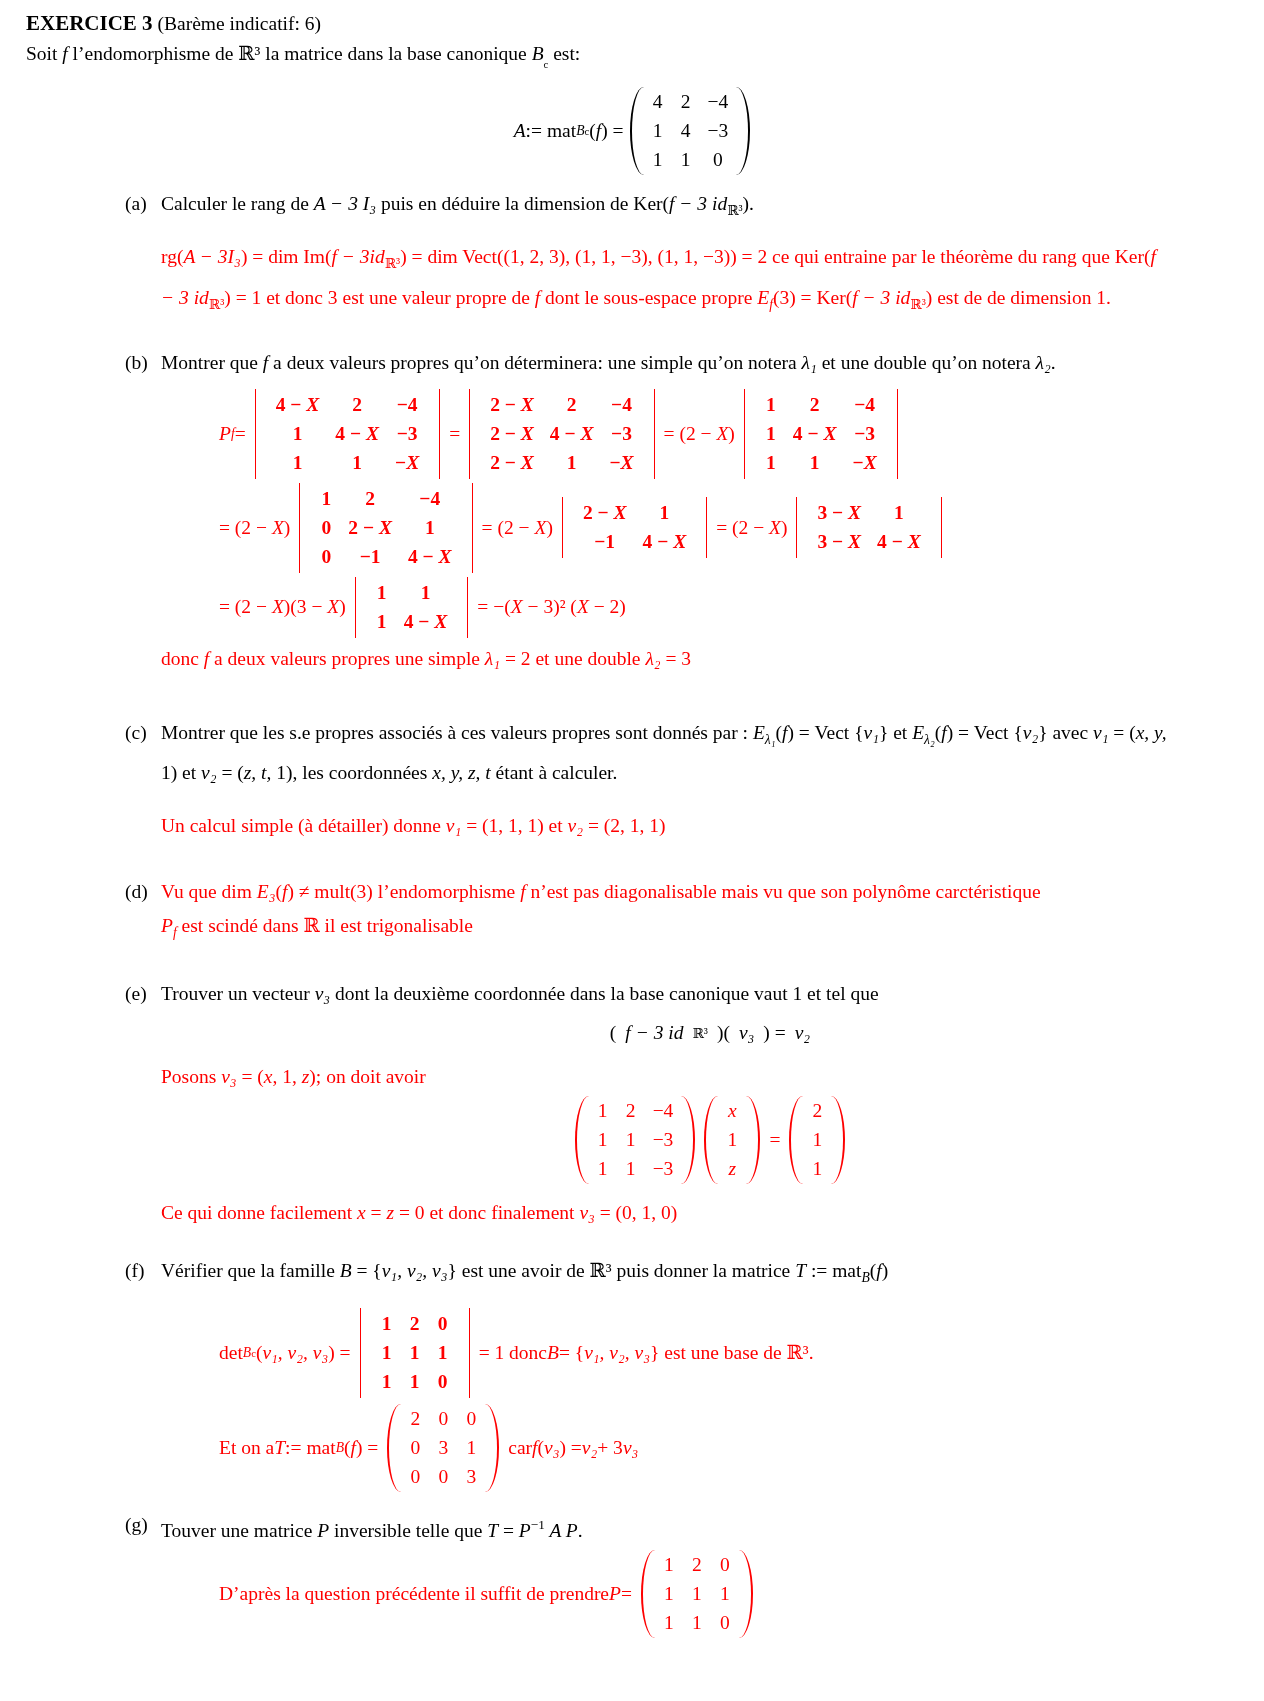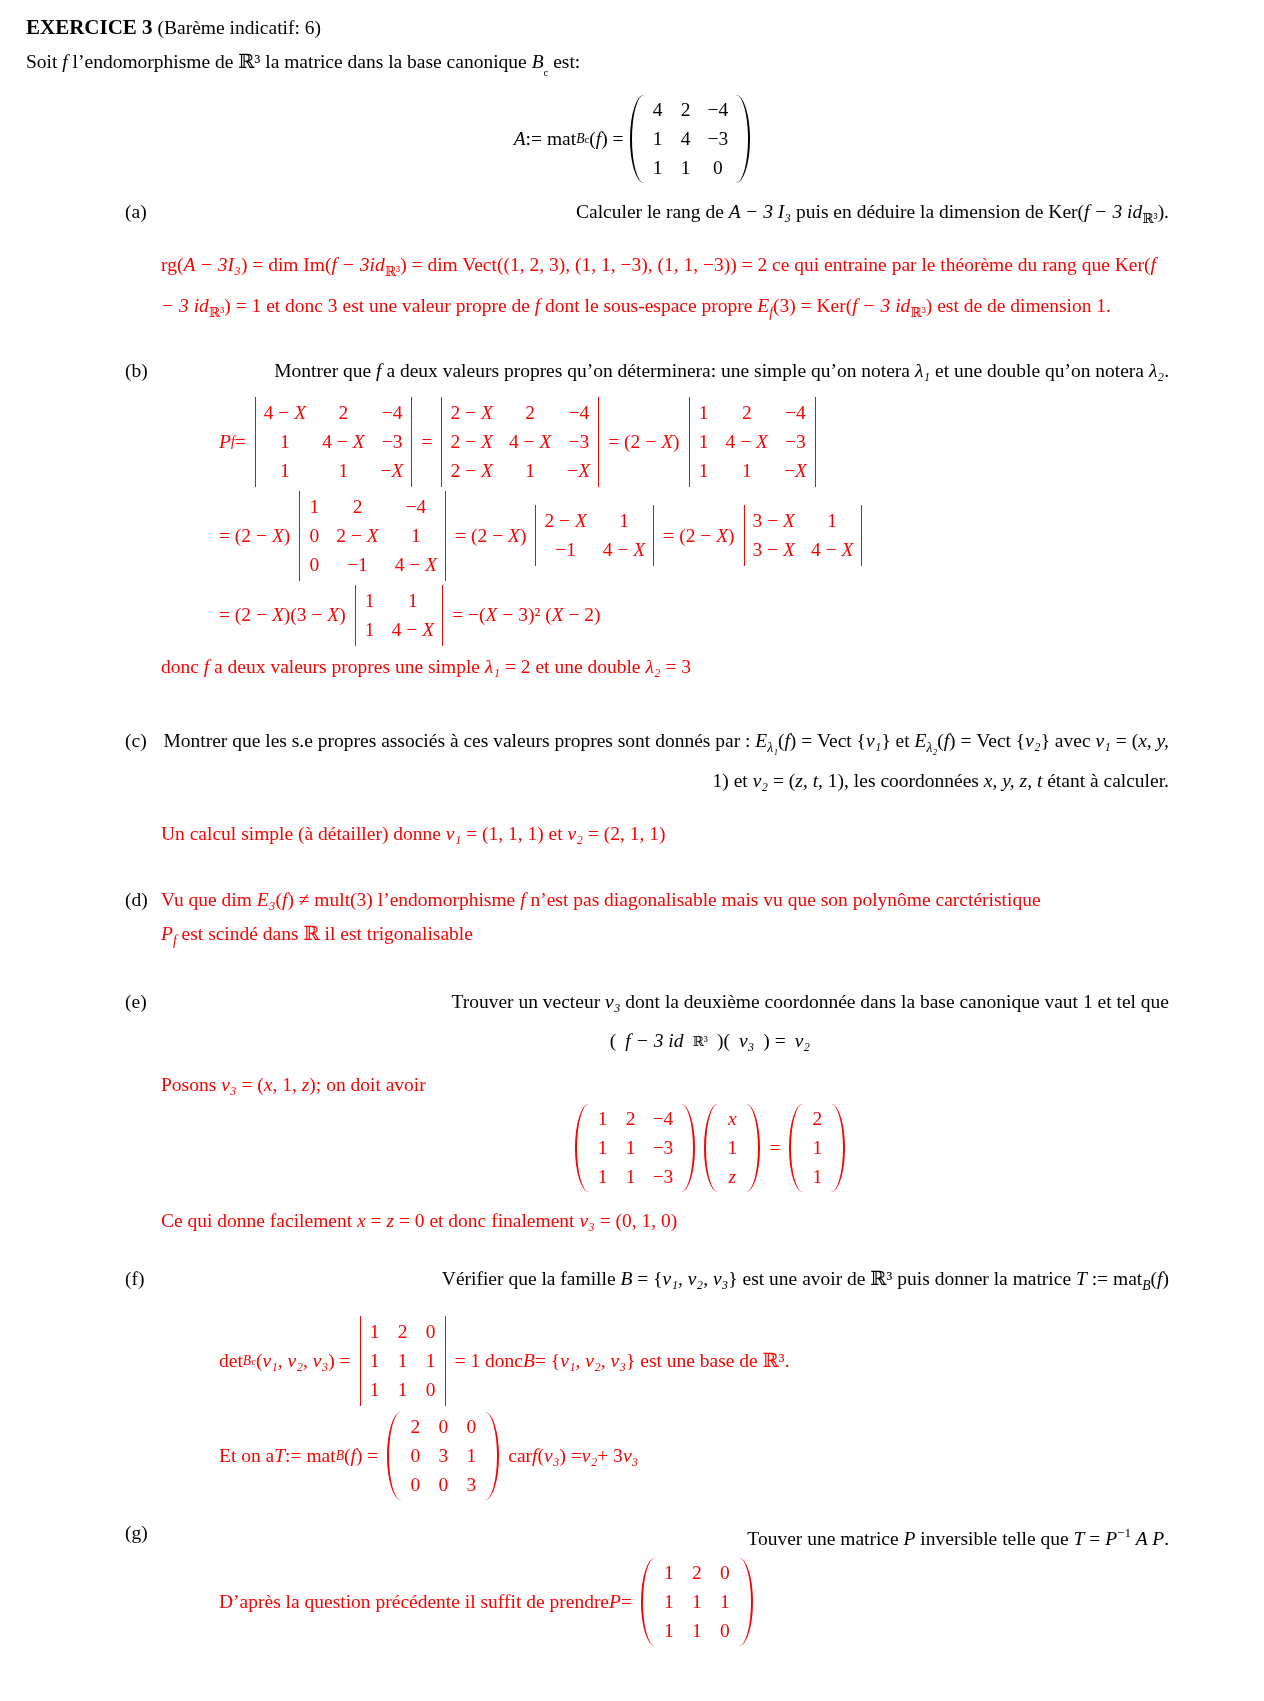--- a/index.html
+++ b/index.html
@@ -2,41 +2,41 @@
 <html><head>
 <meta charset="utf-8">
 <style>
   html,body{margin:0;padding:0;}
   body{
     width:1264px;height:1701px;overflow:hidden;background:#ffffff;color:#000000;
     font-family:"Liberation Serif","DejaVu Serif","DejaVu Sans",serif;
     font-size:19.5px;
   }
   .doc{padding:12px 0 0 26px;}
-  .hdr{line-height:30px;margin:0;}
+  .hdr{line-height:22px;margin:0;}
   .hdr .t{font-weight:bold;font-size:21px;}
   .intro{margin:4px 0 0;line-height:30px;}
   i,.i{font-style:italic;}
   .cal{font-style:italic;}
   .sb{font-size:70%;vertical-align:-14%;}
   .sb2{font-size:55%;vertical-align:-26%;}
   .sp{font-size:68%;vertical-align:super;}
   .red{color:#fe0000;}
   .disp{width:1212px;display:flex;justify-content:center;align-items:center;gap:6px;}
   .mrow{display:inline-flex;align-items:center;}
   .mat,.det{display:inline-grid;column-gap:16px;row-gap:3px;text-align:center;padding:2px 8px;}
-  .det{border-left:1.5px solid currentColor;border-right:1.5px solid currentColor;padding:3px 8px;}
+  .det{border-left:1.5px solid currentColor;border-right:1.5px solid currentColor;padding:3px 20px;font-weight:bold;}
   .mc{line-height:26px;min-width:12px;}
   .lp,.rp{width:12px;align-self:stretch;}
   .lp{border-left:2px solid currentColor;border-top-left-radius:100% 50%;border-bottom-left-radius:100% 50%;}
   .rp{border-right:2px solid currentColor;border-top-right-radius:100% 50%;border-bottom-right-radius:100% 50%;}
   .item{display:flex;}
   .ilabel{flex:0 0 36px;margin-left:99px;line-height:33px;}
   .ibody{width:1008px;}
-  .q{margin:0;line-height:33px;text-align:right;}
+  .q{margin:0;line-height:33px;}
   .ans{margin:0;line-height:34px;}
   .mline{display:flex;align-items:center;gap:9px;margin-left:58px;}
   .center-ib{margin-left:0;justify-content:center;padding-left:90px;}
   .nowrap{white-space:nowrap;}
 </style>
 </head>
 <body>
 
 <div class="doc">
 

